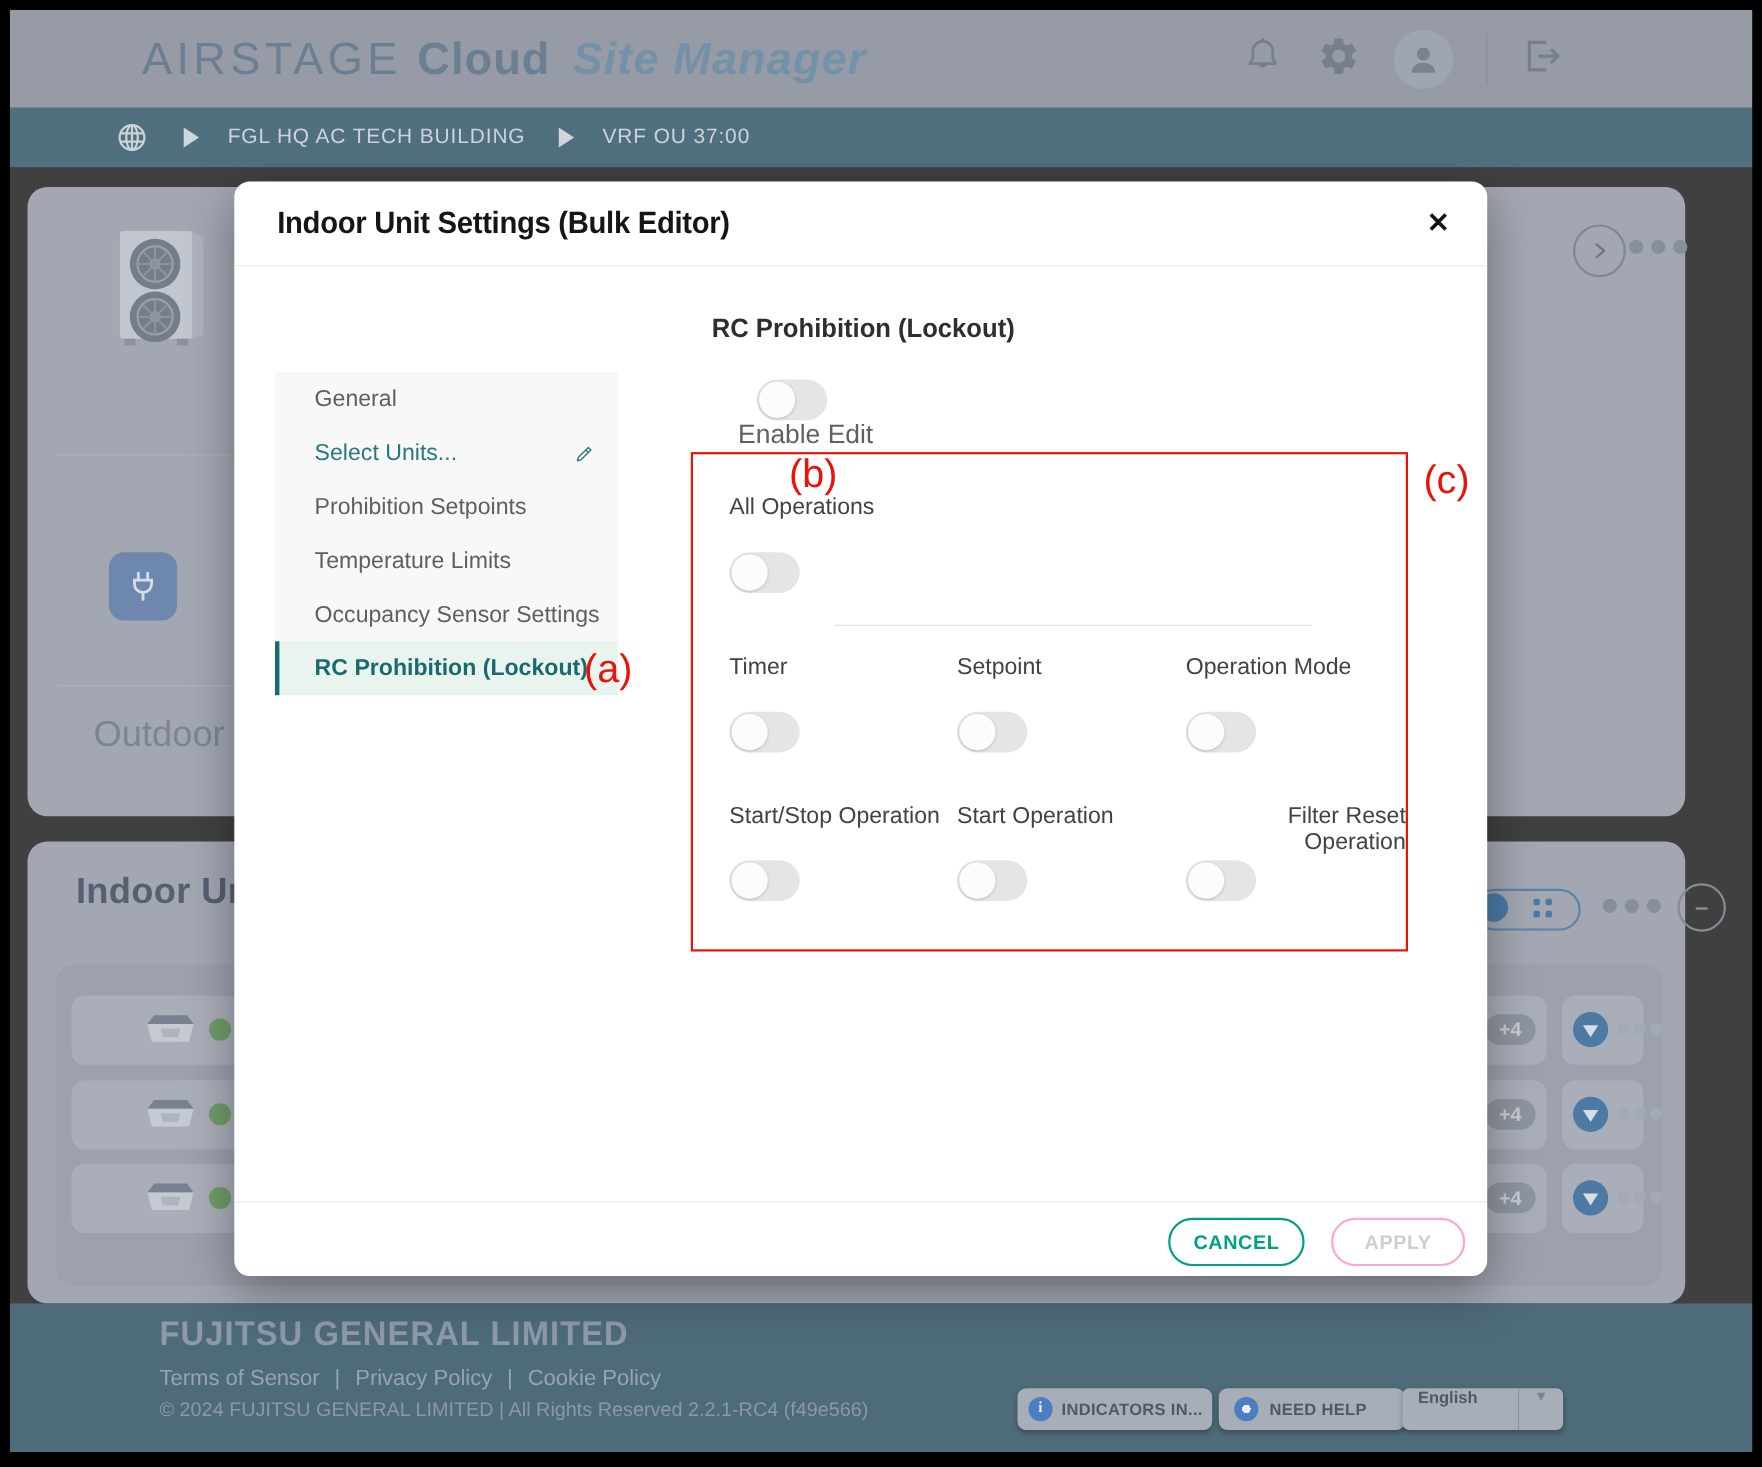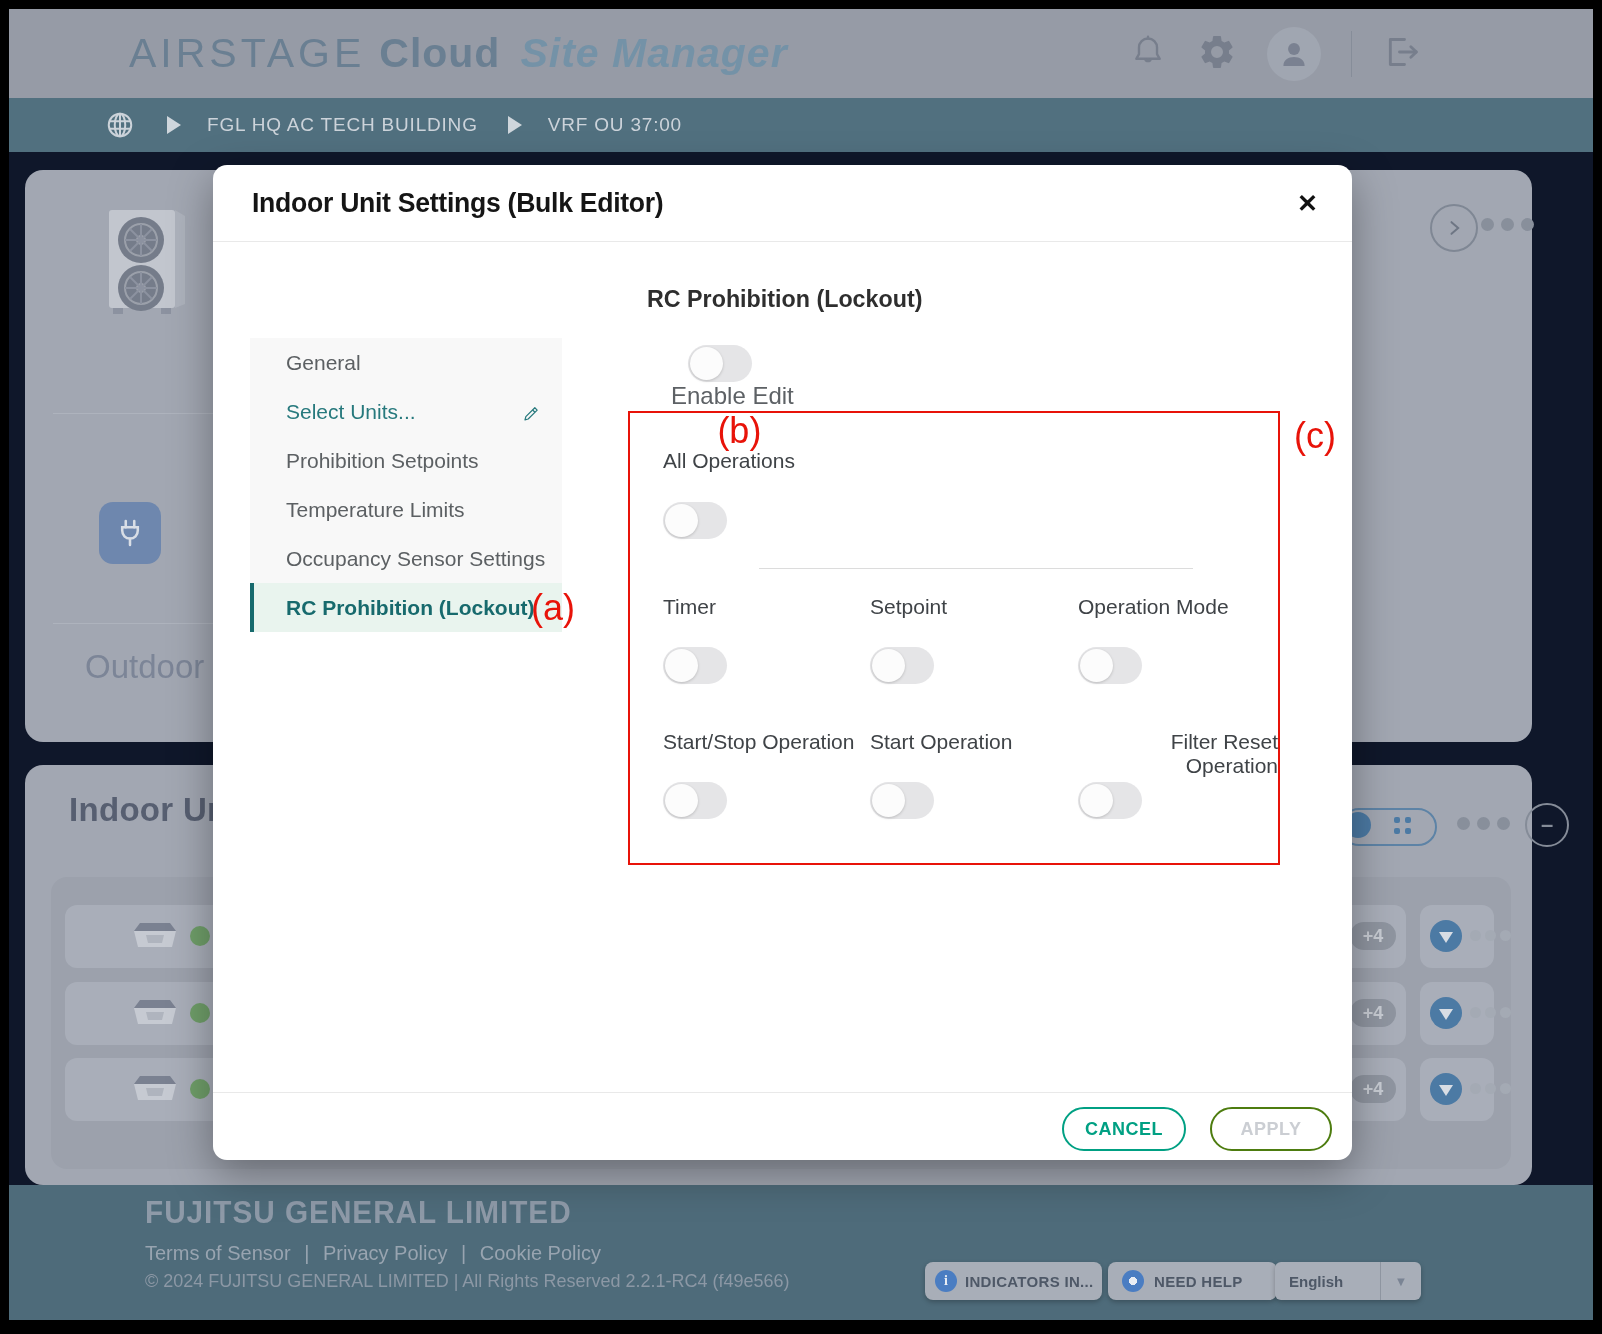--- a/index.html
+++ b/index.html
@@ -1,17 +1,17 @@
 <!DOCTYPE html>
 <html><head>
 <meta charset="utf-8">
 <style>
   html,body{margin:0;padding:0;}
   body{width:1602px;height:1334px;position:relative;background:#000;font-family:"Liberation Sans",sans-serif;overflow:hidden;}
-  .screen{position:absolute;left:9px;top:9px;width:1584px;height:1311px;background:#0f172a;overflow:hidden;}
+  .screen{position:absolute;left:9px;top:9px;width:1584px;height:1311px;background:#404040;overflow:hidden;}
 
   
   .topbar{position:absolute;left:0;top:0;width:100%;height:89px;background:#969BA6;}
   .logo{position:absolute;left:120px;top:0;height:89px;display:flex;align-items:center;}
   .logo .airstage{font-size:41px;font-weight:400;letter-spacing:4px;color:#6A7F92;}
   .logo .cloud{font-size:41px;font-weight:600;color:#6A7F92;margin-left:14px;letter-spacing:1px;}
   .logo .product{font-size:41px;font-weight:700;font-style:italic;color:#7492A7;margin-left:20px;letter-spacing:1px;}
   .top-icons{position:absolute;left:1120px;top:0;height:89px;display:flex;align-items:center;gap:30px;}
   .avatar{width:54px;height:54px;border-radius:50%;background:#A0A6B1;display:flex;align-items:center;justify-content:center;}
   .vdiv{width:1px;height:46px;background:#868D99;}
@@ -54,21 +54,21 @@
   
   .footer{position:absolute;left:0;top:1176px;width:100%;height:135px;background:#4E6B7A;}
   .f-brand{position:absolute;left:136px;top:10px;font-size:31px;font-weight:700;letter-spacing:1px;color:#8E9AA8;transform:scaleX(.96);transform-origin:left;}
   .f-links{position:absolute;left:136px;top:57px;font-size:20px;color:#98A4B0;}
   .f-links span{margin:0 4px;}
   .f-links span:first-child{margin-left:0;}
   .f-copy{position:absolute;left:136px;top:86px;font-size:18px;color:#8C98A5;}
   .f-btn{position:absolute;top:77px;height:38px;background:#A8AEB8;border-radius:8px;display:flex;align-items:center;box-shadow:0 2px 5px rgba(0,0,0,.25);color:#4E5867;font-size:15px;font-weight:700;letter-spacing:.3px;}
   .info-ic{width:22px;height:22px;border-radius:50%;background:#4A7DC2;color:#E8EDF4;display:flex;align-items:center;justify-content:center;font-size:14px;font-weight:700;font-family:"Liberation Serif",serif;flex:none;}
   .buoy-ic{width:22px;height:22px;border-radius:50%;background:radial-gradient(circle,#E8EDF4 0 4px,#4A7DC2 4px);flex:none;}
-  .lang-select{position:absolute;left:1266px;top:77px;width:146px;height:38px;background:#A8AEB8;border-radius:6px;display:flex;align-items:center;box-shadow:0 2px 5px rgba(0,0,0,.25);}
+  .lang-select{position:absolute;left:1266px;top:77px;width:146px;height:38px;background:#A8AEB8;border-radius:6px;display:flex;box-shadow:0 2px 5px rgba(0,0,0,.25);}
   .lang-text{flex:1;padding-left:14px;font-size:15px;font-weight:600;color:#4E5867;}
   .lang-sep{width:1px;height:38px;background:#8E95A0;}
   .lang-arrow{width:40px;text-align:center;color:#7A8494;font-size:13px;}
 
   
   .modal{position:absolute;left:204px;top:156px;width:1139px;height:995px;background:#FFF;border-radius:14px;box-shadow:0 14px 44px rgba(0,0,0,.35);}
   .m-title{position:absolute;left:39px;top:22px;font-size:28px;font-weight:700;color:#151515;letter-spacing:-.3px;transform:scaleX(.95);transform-origin:left;}
   .m-close{position:absolute;right:34px;top:26px;font-size:25px;font-weight:700;color:#111;cursor:pointer;line-height:1;}
   .m-hdiv{position:absolute;left:0;top:76px;width:100%;height:1px;background:#E9E9E9;}
 
@@ -89,21 +89,21 @@
   .ann-c{position:absolute;left:1081px;top:250px;}
 
   .ops-box{position:absolute;left:415px;top:246px;width:648px;height:450px;border:2px solid #E81309;}
   .ops-label{position:absolute;font-size:21px;color:#3F4347;text-align:right;}
   .ops-box .toggle{position:absolute;}
   .ops-div{position:absolute;left:129px;top:155px;width:434px;height:1px;background:#DCDCDC;}
 
   .m-fdiv{position:absolute;left:0;top:927px;width:100%;height:1px;background:#E9E9E9;}
   .m-btn{position:absolute;top:942px;height:44px;border-radius:22px;background:#FFF;display:flex;align-items:center;justify-content:center;font-size:18px;font-weight:700;letter-spacing:.5px;cursor:pointer;box-sizing:border-box;}
   .btn-cancel{left:849px;width:124px;border:2px solid #00A083;color:#00A083;}
-  .btn-apply{left:997px;width:122px;border:2px solid #4d7c0f;color:#CBCED3;}
+  .btn-apply{left:997px;width:122px;border:2px solid #f9a8d4;color:#CBCED3;}
 </style>
 </head>
 <body>
 
 <div class="screen">
 
   <div class="topbar">
     <div class="logo">
       <span class="airstage">AIRSTAGE</span>
       <span class="cloud">Cloud</span>

